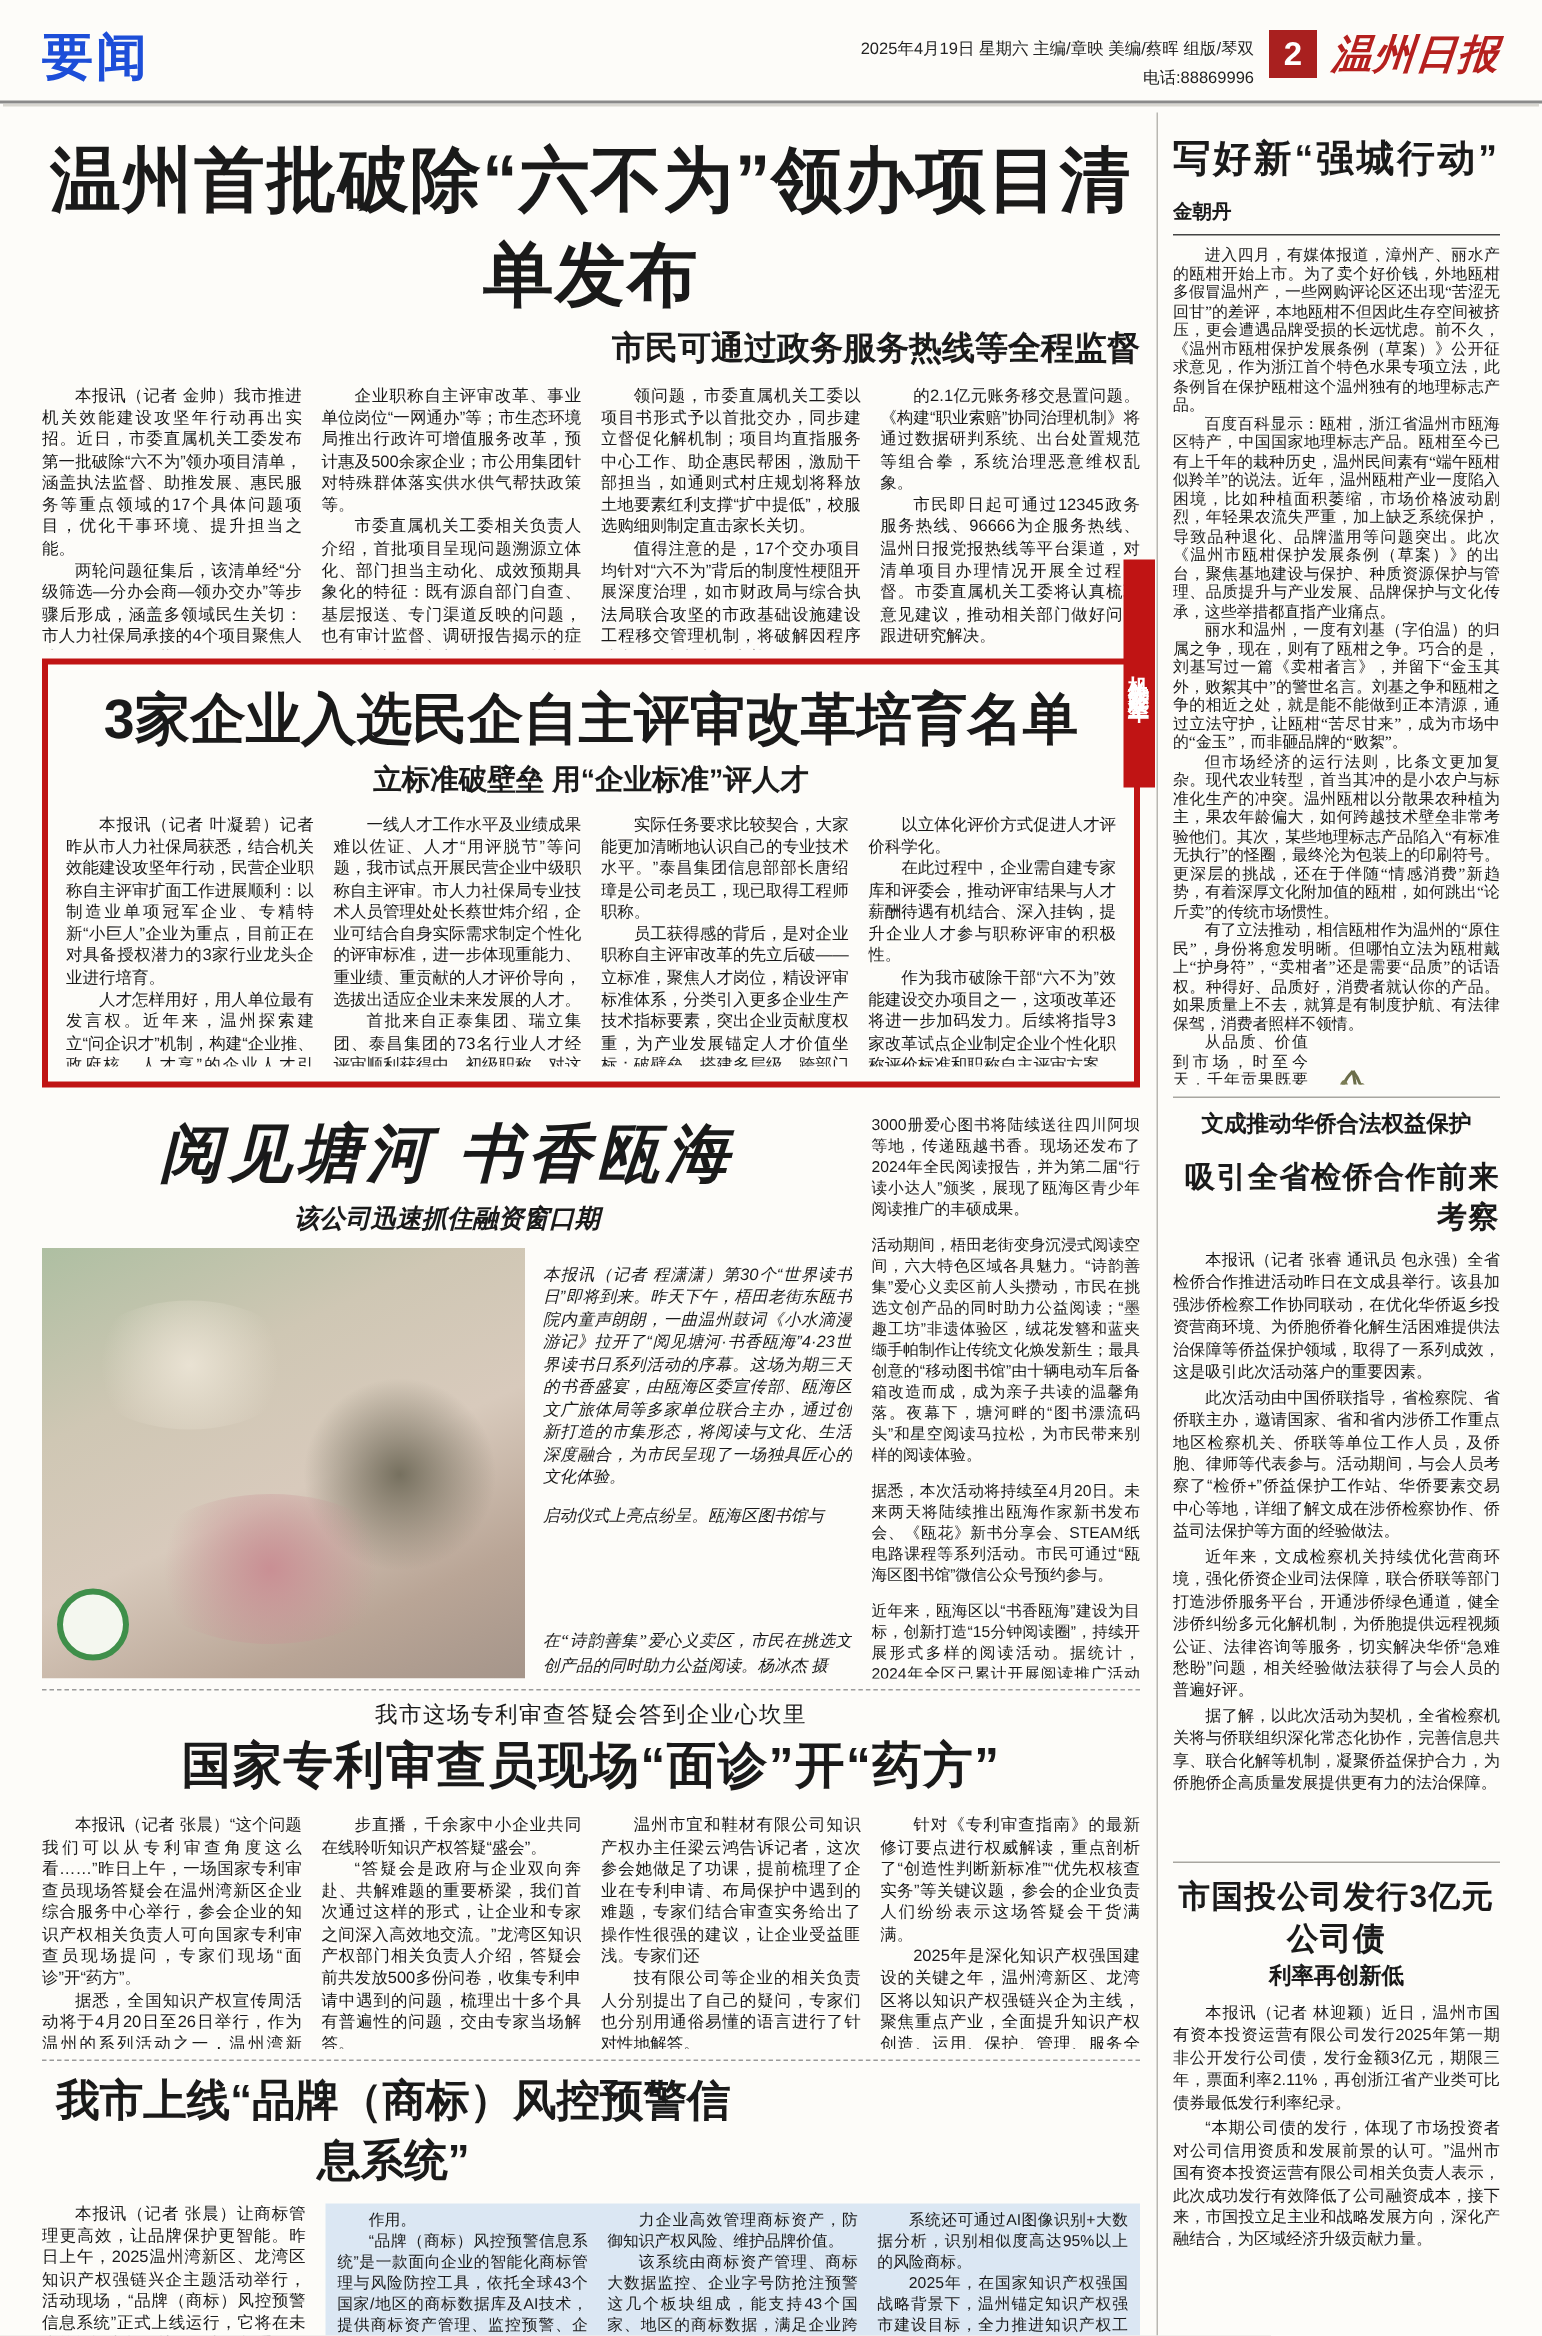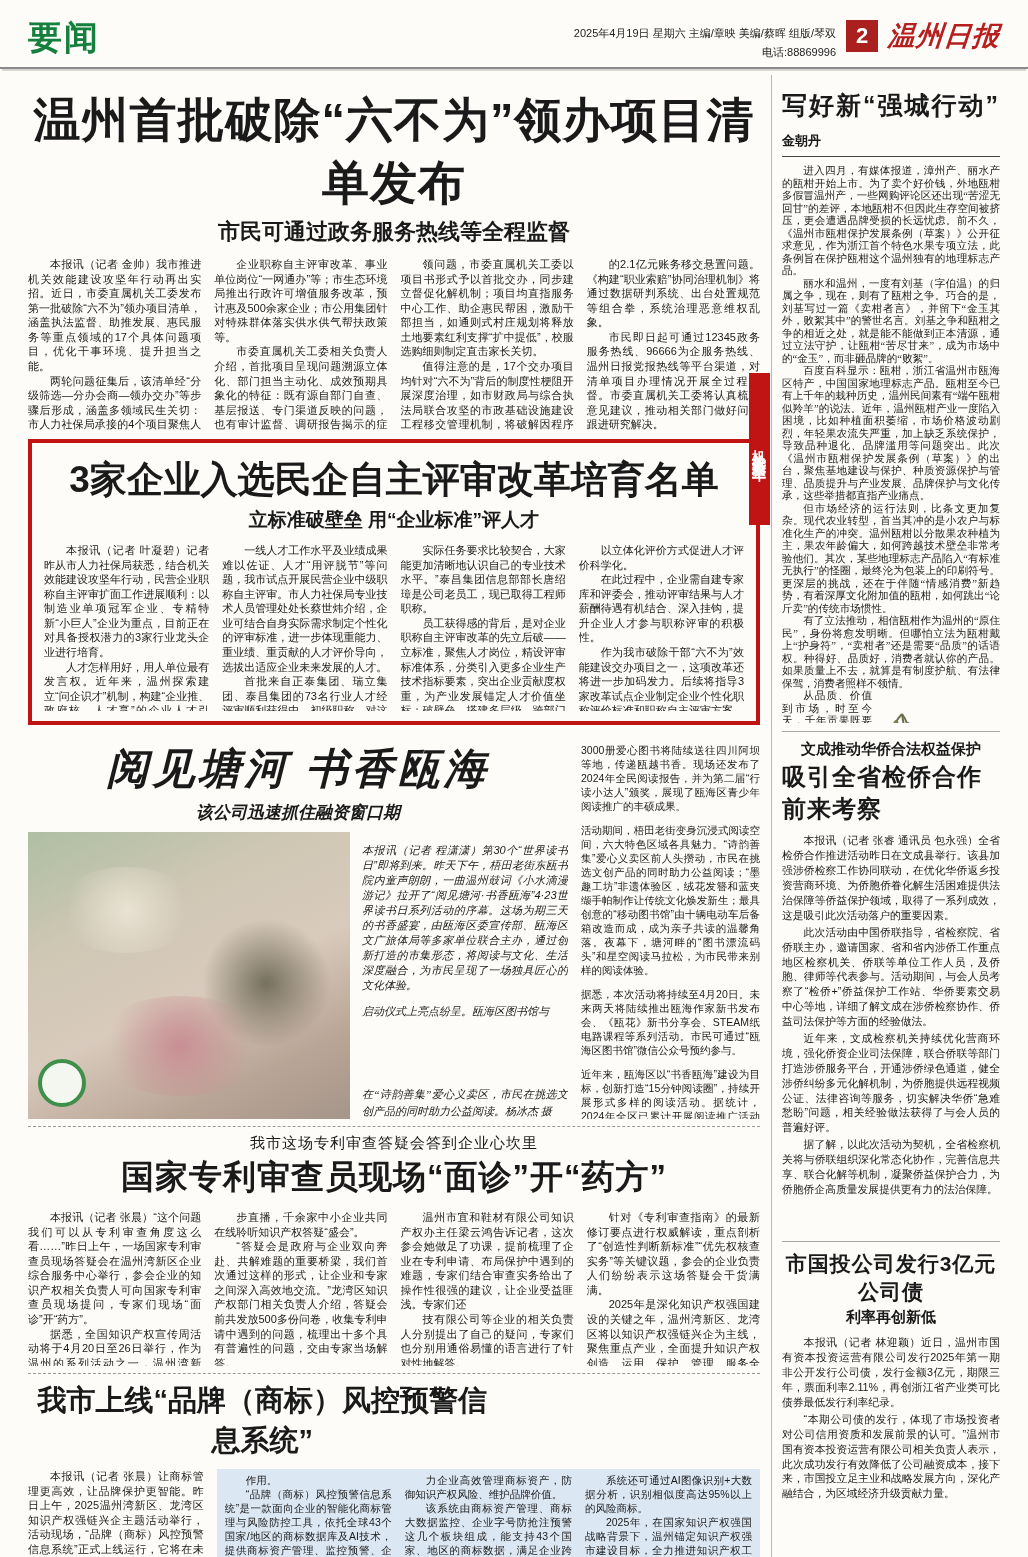--- a/index.html
+++ b/index.html
@@ -1,39 +1,39 @@
 <!DOCTYPE html>
 <html><head>
 <meta charset="utf-8">
 <style>
   html,body{margin:0;padding:0;background:#e8e6e0;}
   .page{position:relative;width:1028px;height:1557px;margin:0 auto;background:#fdfcf9;
         overflow:hidden;font-family:"Liberation Sans",sans-serif;color:#1a1a1a;}
   
   .hdr{display:flex;align-items:flex-end;justify-content:space-between;
        padding:10px 28px 6px 28px;border-bottom:2px solid #8a8a8a;box-shadow:0 4px 0 -2px #d8d6d0;}
-  .sec-label{font-size:34px;font-weight:900;color:#15803d;letter-spacing:2px;}
+  .sec-label{font-size:34px;font-weight:900;color:#1d4ed8;letter-spacing:2px;}
   .hdr-right{display:flex;align-items:center;gap:10px;}
   .dateline{text-align:right;font-size:11px;line-height:1.7;color:#222;margin-top:14px;}
   .pagenum{width:32px;height:32px;background:#a9201f;color:#fff;display:flex;align-items:center;
            justify-content:center;font-size:22px;font-weight:900;}
   .paper-logo{font-family:"Liberation Serif",serif;font-style:italic;font-weight:900;
               font-size:27px;color:#b5201e;letter-spacing:1px;transform:skewX(-5deg);}
   
   .content{display:flex;padding:6px 28px 0 28px;}
   .mainarea{width:752px;}
   .side{width:224px;margin-left:11px;border-left:1px solid #b9b7b2;padding-left:10px;}
   
   .cols{display:flex;gap:13px;}
   .col{flex:1;font-size:11px;line-height:1.32;text-align:justify;overflow:hidden;}
   .col p,.sidepars p,.essaytext p{margin:0;text-indent:2em;}
   .dashsep{border-top:1px dashed #9a9a9a;margin:7px 0;}
   
   .a-head{font-size:47px;font-weight:900;text-align:center;letter-spacing:1px;margin:14px 0 2px;}
-  .a-sub{font-size:22px;font-weight:700;text-align:center;margin:2px 0 10px;}
+  .a-sub{font-size:22px;font-weight:700;text-align:right;margin:2px 0 10px;}
   .a-cols{height:176px;}
   
   .redbox{position:relative;border:4px solid #c01414;margin:6px 0 8px;padding:6px 12px 10px;}
   .b-head{font-size:37px;font-weight:900;text-align:center;margin:6px 0 2px;}
   .b-sub{font-size:19px;font-weight:600;text-align:center;margin:0 0 10px;}
   .b-cols{height:168px;}
   .vbadge{position:absolute;right:-14px;top:-70px;width:21px;height:152px;background:#c01414;
           color:#fff;writing-mode:vertical-rl;font-size:14px;font-weight:700;letter-spacing:3px;
           display:flex;align-items:center;justify-content:center;}
   
@@ -70,21 +70,21 @@
   .f-kicker{font-size:14px;text-align:center;margin:6px 0 0;}
   
   .essay{height:648px;overflow:hidden;}
   .essay-title{font-size:25px;font-weight:900;text-align:center;margin:14px 0 10px;letter-spacing:2px;}
   .essay-author{font-size:13px;font-weight:bold;border-bottom:1px solid #444;padding-bottom:6px;margin-bottom:8px;}
   .essaytext{font-family:"Liberation Serif",serif;font-size:10.6px;line-height:1.18;text-align:justify;}
   .sannong{float:right;width:122px;height:104px;position:relative;margin:16px 0 0 6px;}
   .sannong svg{position:absolute;left:2px;top:0;}
   .sidesep{border-top:1px solid #a8a6a0;margin:8px 0;}
   .q-kicker{font-size:15px;font-weight:600;text-align:center;margin:4px 0 0;}
-  .q-head{font-size:24px;font-weight:900;text-align:left;margin:2px 0 8px;letter-spacing:1px;}
+  .q-head{font-size:20px;font-weight:900;text-align:right;margin:12px 0 8px;letter-spacing:1px;}
   .sidepars{font-size:10.8px;line-height:1.38;text-align:justify;overflow:hidden;}
   .qiao-body{height:400px;}
   .bond-head{font-size:21px;font-weight:900;text-align:center;margin:6px 0 0;letter-spacing:1px;}
   .bond-sub{font-size:15px;font-weight:600;text-align:center;margin:2px 0 8px;}
   .bond-body{height:190px;}
   .sidepars p{margin:0 0 2px;}
 </style>
 </head>
 <body>
 
@@ -239,22 +239,22 @@
 
     </div>
 
     <div class="side">
 
       <div class="essay">
         <div class="essay-title">写好新“强城行动”</div>
         <div class="essay-author">金朝丹</div>
         <div class="essaytext">
             <p>进入四月，有媒体报道，漳州产、丽水产的瓯柑开始上市。为了卖个好价钱，外地瓯柑多假冒温州产，一些网购评论区还出现“苦涩无回甘”的差评，本地瓯柑不但因此生存空间被挤压，更会遭遇品牌受损的长远忧虑。前不久，《温州市瓯柑保护发展条例（草案）》公开征求意见，作为浙江首个特色水果专项立法，此条例旨在保护瓯柑这个温州独有的地理标志产品。</p>
+            <p>百度百科显示：瓯柑，浙江省温州市瓯海区特产，中国国家地理标志产品。瓯柑至今已有上千年的栽种历史，温州民间素有“端午瓯柑似羚羊”的说法。近年，温州瓯柑产业一度陷入困境，比如种植面积萎缩，市场价格波动剧烈，年轻果农流失严重，加上缺乏系统保护，导致品种退化、品牌滥用等问题突出。此次《温州市瓯柑保护发展条例（草案）》的出台，聚焦基地建设与保护、种质资源保护与管理、品质提升与产业发展、品牌保护与文化传承，这些举措都直指产业痛点。</p>
             <p>丽水和温州，一度有刘基（字伯温）的归属之争，现在，则有了瓯柑之争。巧合的是，刘基写过一篇《卖柑者言》，并留下“金玉其外，败絮其中”的警世名言。刘基之争和瓯柑之争的相近之处，就是能不能做到正本清源，通过立法守护，让瓯柑“苦尽甘来”，成为市场中的“金玉”，而非砸品牌的“败絮”。</p>
-            <p>百度百科显示：瓯柑，浙江省温州市瓯海区特产，中国国家地理标志产品。瓯柑至今已有上千年的栽种历史，温州民间素有“端午瓯柑似羚羊”的说法。近年，温州瓯柑产业一度陷入困境，比如种植面积萎缩，市场价格波动剧烈，年轻果农流失严重，加上缺乏系统保护，导致品种退化、品牌滥用等问题突出。此次《温州市瓯柑保护发展条例（草案）》的出台，聚焦基地建设与保护、种质资源保护与管理、品质提升与产业发展、品牌保护与文化传承，这些举措都直指产业痛点。</p>
             <p>但市场经济的运行法则，比条文更加复杂。现代农业转型，首当其冲的是小农户与标准化生产的冲突。温州瓯柑以分散果农种植为主，果农年龄偏大，如何跨越技术壁垒非常考验他们。其次，某些地理标志产品陷入“有标准无执行”的怪圈，最终沦为包装上的印刷符号。更深层的挑战，还在于伴随“情感消费”新趋势，有着深厚文化附加值的瓯柑，如何跳出“论斤卖”的传统市场惯性。</p>
             <p>有了立法推动，相信瓯柑作为温州的“原住民”，身份将愈发明晰。但哪怕立法为瓯柑戴上“护身符”，“卖柑者”还是需要“品质”的话语权。种得好、品质好，消费者就认你的产品。如果质量上不去，就算是有制度护航、有法律保驾，消费者照样不领情。</p>
           </div>
         <div class="essaytext">
           <div class="sannong">
             <svg width="60" height="100" viewBox="0 0 60 100">
               <g stroke="#6b6d4a" stroke-width="2" fill="none">
                 <path d="M30 100 C28 60 26 30 22 8"></path>
                 <path d="M22 8 C16 14 12 22 14 32"></path>
                 <path d="M22 8 C28 16 30 24 27 34"></path>

